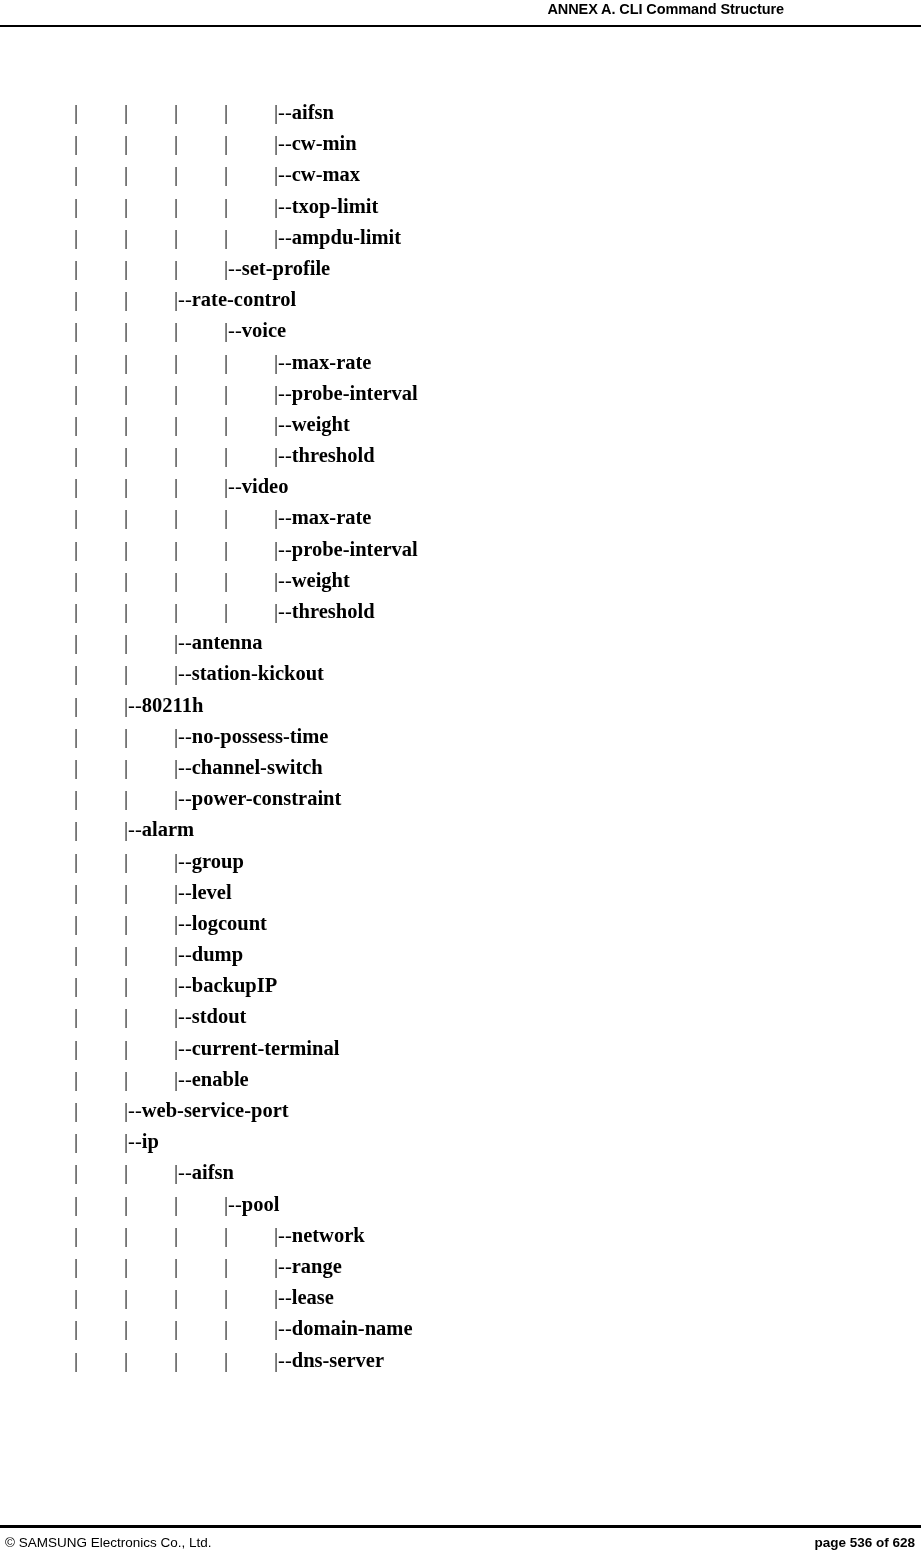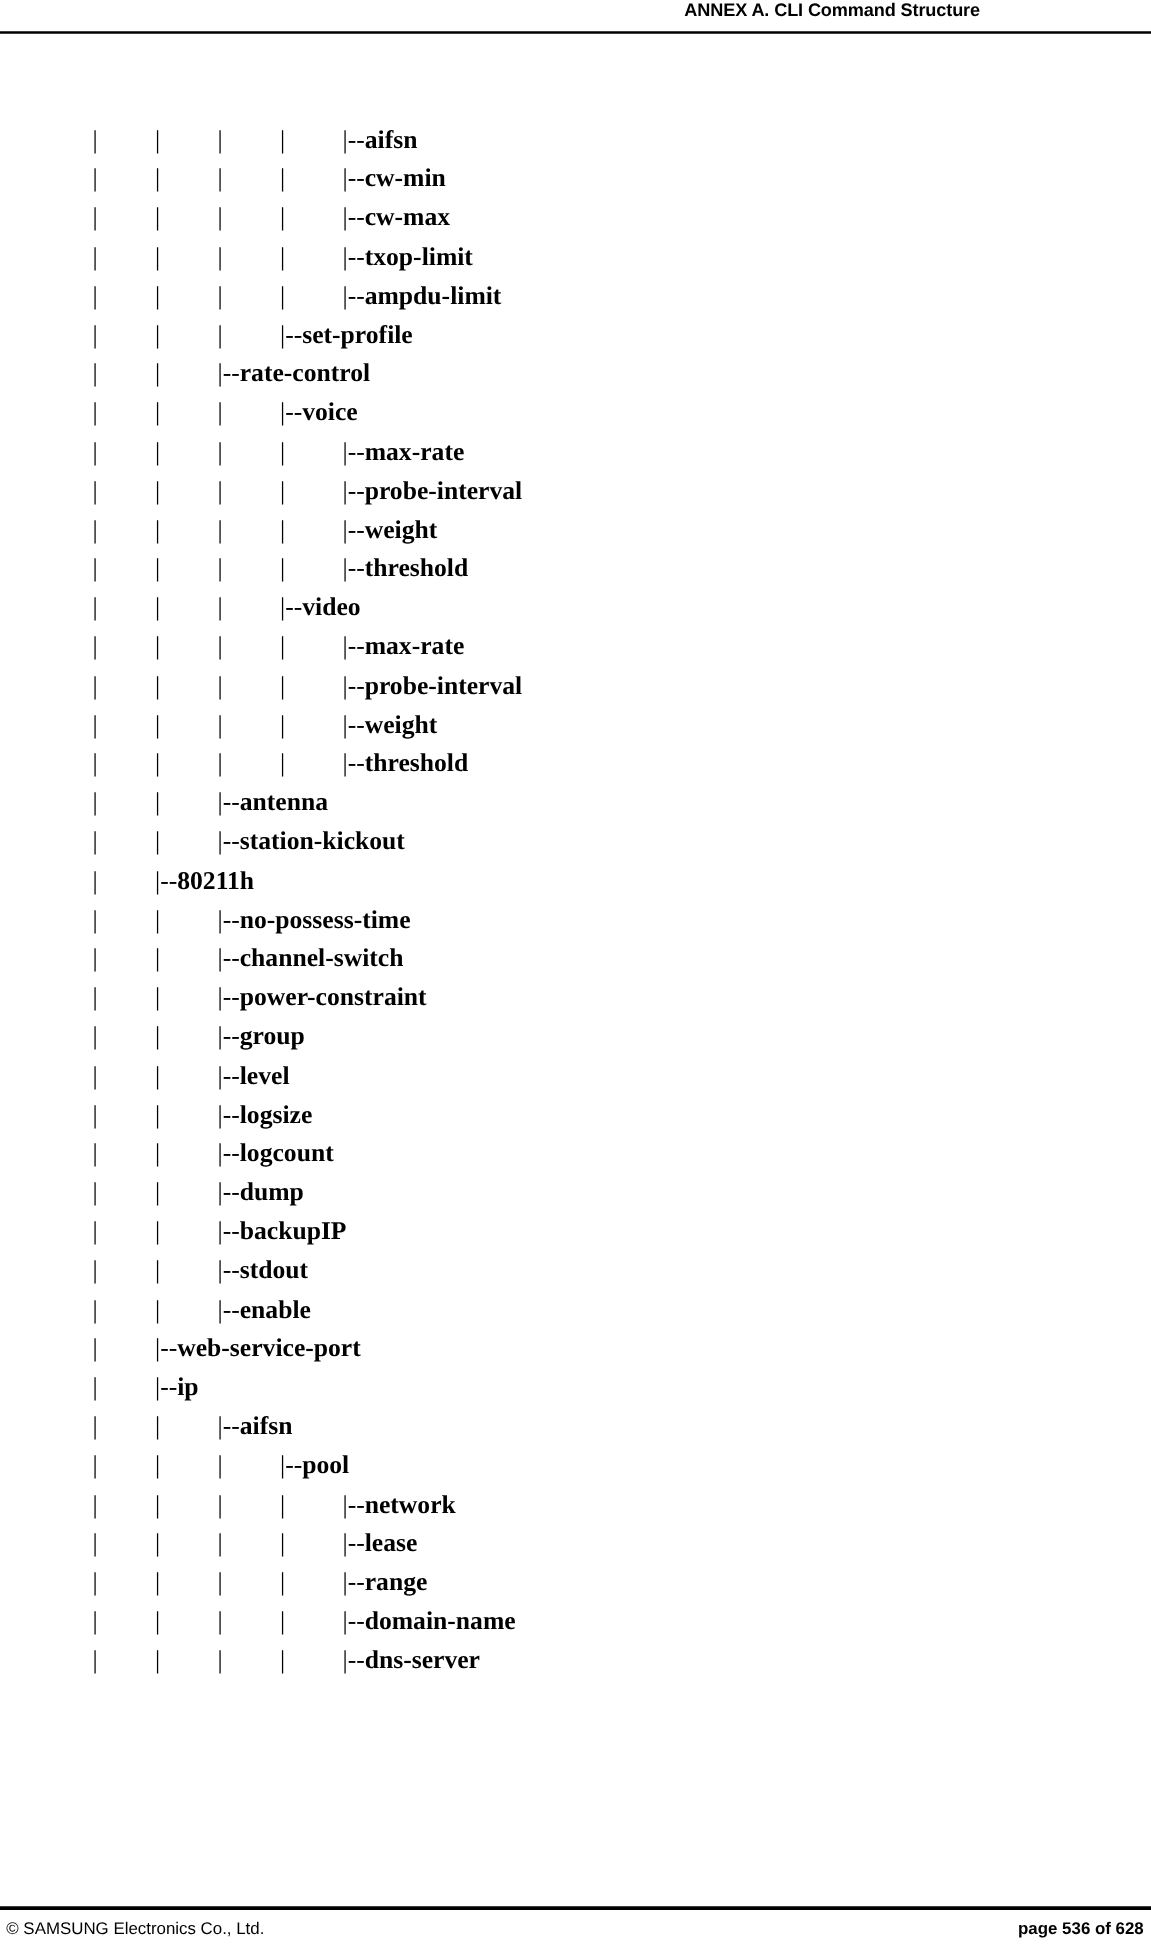--- a/index.html
+++ b/index.html
@@ -131,35 +131,36 @@
     <div class="tree-line"><span class="guide">|</span><span class="guide">|</span><span class="guide">|</span><span class="guide">|</span><span class="branch">|-- </span><span class="node-label">max-rate</span></div>
     <div class="tree-line"><span class="guide">|</span><span class="guide">|</span><span class="guide">|</span><span class="guide">|</span><span class="branch">|-- </span><span class="node-label">probe-interval</span></div>
     <div class="tree-line"><span class="guide">|</span><span class="guide">|</span><span class="guide">|</span><span class="guide">|</span><span class="branch">|-- </span><span class="node-label">weight</span></div>
     <div class="tree-line"><span class="guide">|</span><span class="guide">|</span><span class="guide">|</span><span class="guide">|</span><span class="branch">|-- </span><span class="node-label">threshold</span></div>
     <div class="tree-line"><span class="guide">|</span><span class="guide">|</span><span class="branch">|-- </span><span class="node-label">antenna</span></div>
     <div class="tree-line"><span class="guide">|</span><span class="guide">|</span><span class="branch">|-- </span><span class="node-label">station-kickout</span></div>
     <div class="tree-line"><span class="guide">|</span><span class="branch">|-- </span><span class="node-label">80211h</span></div>
     <div class="tree-line"><span class="guide">|</span><span class="guide">|</span><span class="branch">|-- </span><span class="node-label">no-possess-time</span></div>
     <div class="tree-line"><span class="guide">|</span><span class="guide">|</span><span class="branch">|-- </span><span class="node-label">channel-switch</span></div>
     <div class="tree-line"><span class="guide">|</span><span class="guide">|</span><span class="branch">|-- </span><span class="node-label">power-constraint</span></div>
+    <div class="tree-line"><span class="guide">|</span><span class="branch">|-- </span><span class="node-label">alarm</span></div>
     <div class="tree-line"><span class="guide">|</span><span class="guide">|</span><span class="branch">|-- </span><span class="node-label">group</span></div>
     <div class="tree-line"><span class="guide">|</span><span class="guide">|</span><span class="branch">|-- </span><span class="node-label">level</span></div>
-    <div class="tree-line"><span class="guide">|</span><span class="guide">|</span><span class="branch">|-- </span><span class="node-label">logsize</span></div>
     <div class="tree-line"><span class="guide">|</span><span class="guide">|</span><span class="branch">|-- </span><span class="node-label">logcount</span></div>
     <div class="tree-line"><span class="guide">|</span><span class="guide">|</span><span class="branch">|-- </span><span class="node-label">dump</span></div>
     <div class="tree-line"><span class="guide">|</span><span class="guide">|</span><span class="branch">|-- </span><span class="node-label">backupIP</span></div>
     <div class="tree-line"><span class="guide">|</span><span class="guide">|</span><span class="branch">|-- </span><span class="node-label">stdout</span></div>
+    <div class="tree-line"><span class="guide">|</span><span class="guide">|</span><span class="branch">|-- </span><span class="node-label">current-terminal</span></div>
     <div class="tree-line"><span class="guide">|</span><span class="guide">|</span><span class="branch">|-- </span><span class="node-label">enable</span></div>
     <div class="tree-line"><span class="guide">|</span><span class="branch">|-- </span><span class="node-label">web-service-port</span></div>
     <div class="tree-line"><span class="guide">|</span><span class="branch">|-- </span><span class="node-label">ip</span></div>
     <div class="tree-line"><span class="guide">|</span><span class="guide">|</span><span class="branch">|-- </span><span class="node-label">aifsn</span></div>
     <div class="tree-line"><span class="guide">|</span><span class="guide">|</span><span class="guide">|</span><span class="branch">|-- </span><span class="node-label">pool</span></div>
     <div class="tree-line"><span class="guide">|</span><span class="guide">|</span><span class="guide">|</span><span class="guide">|</span><span class="branch">|-- </span><span class="node-label">network</span></div>
+    <div class="tree-line"><span class="guide">|</span><span class="guide">|</span><span class="guide">|</span><span class="guide">|</span><span class="branch">|-- </span><span class="node-label">range</span></div>
     <div class="tree-line"><span class="guide">|</span><span class="guide">|</span><span class="guide">|</span><span class="guide">|</span><span class="branch">|-- </span><span class="node-label">lease</span></div>
-    <div class="tree-line"><span class="guide">|</span><span class="guide">|</span><span class="guide">|</span><span class="guide">|</span><span class="branch">|-- </span><span class="node-label">range</span></div>
     <div class="tree-line"><span class="guide">|</span><span class="guide">|</span><span class="guide">|</span><span class="guide">|</span><span class="branch">|-- </span><span class="node-label">domain-name</span></div>
     <div class="tree-line"><span class="guide">|</span><span class="guide">|</span><span class="guide">|</span><span class="guide">|</span><span class="branch">|-- </span><span class="node-label">dns-server</span></div>
   </div>
 
 <div id="page-footer">
   <div id="footer-rule"></div>
   <div id="footer-copyright">© SAMSUNG Electronics Co., Ltd.</div>
   <div id="footer-pagenum">page 536 of 628</div>
 </div>
 

